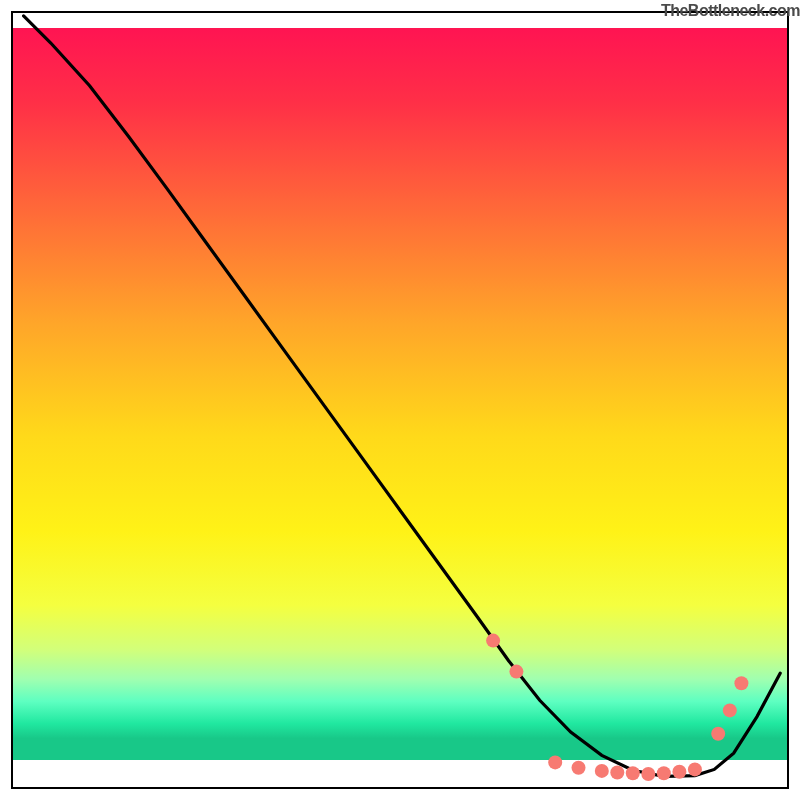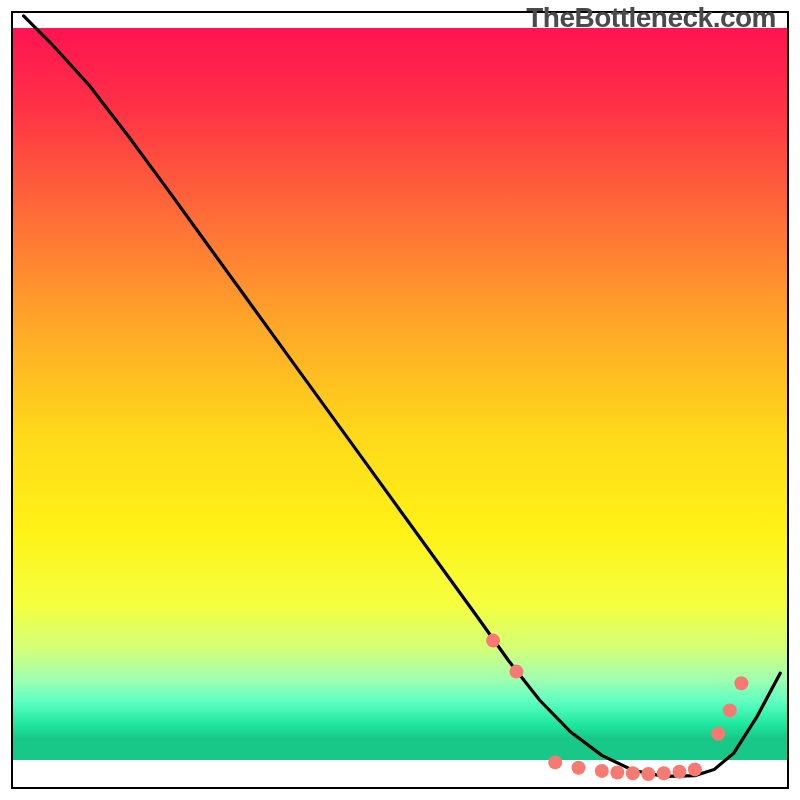--- a/index.html
+++ b/index.html
@@ -11,22 +11,22 @@
     font-family: Arial, Helvetica, sans-serif;
   }
   .container {
     position: relative;
     width: 800px;
     height: 800px;
   }
   .watermark {
     position: absolute;
     top: 2px;
-    right: 24px;
-    font-size: 28px;
+    right: 0;
+    font-size: 16px;
     font-weight: bold;
     color: #4a4a4a;
     z-index: 10;
     letter-spacing: -0.5px;
   }
   svg.chart {
     position: absolute;
     left: 0;
     top: 0;
   }

